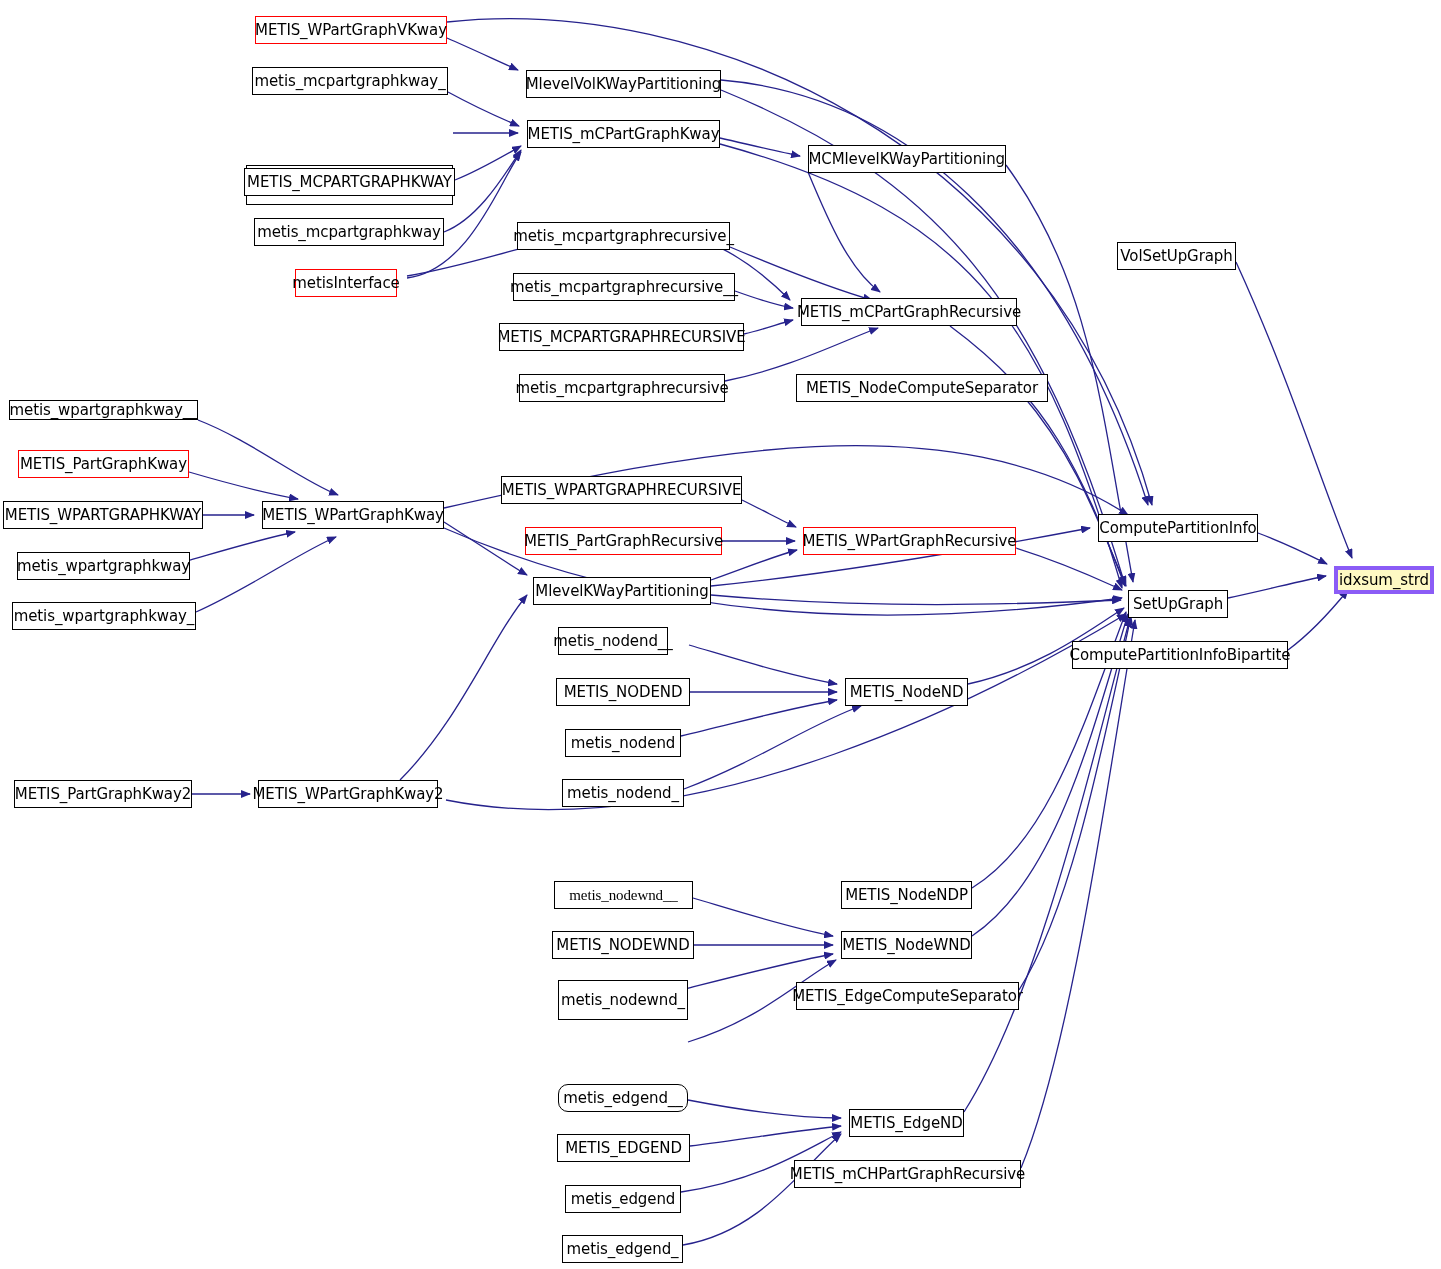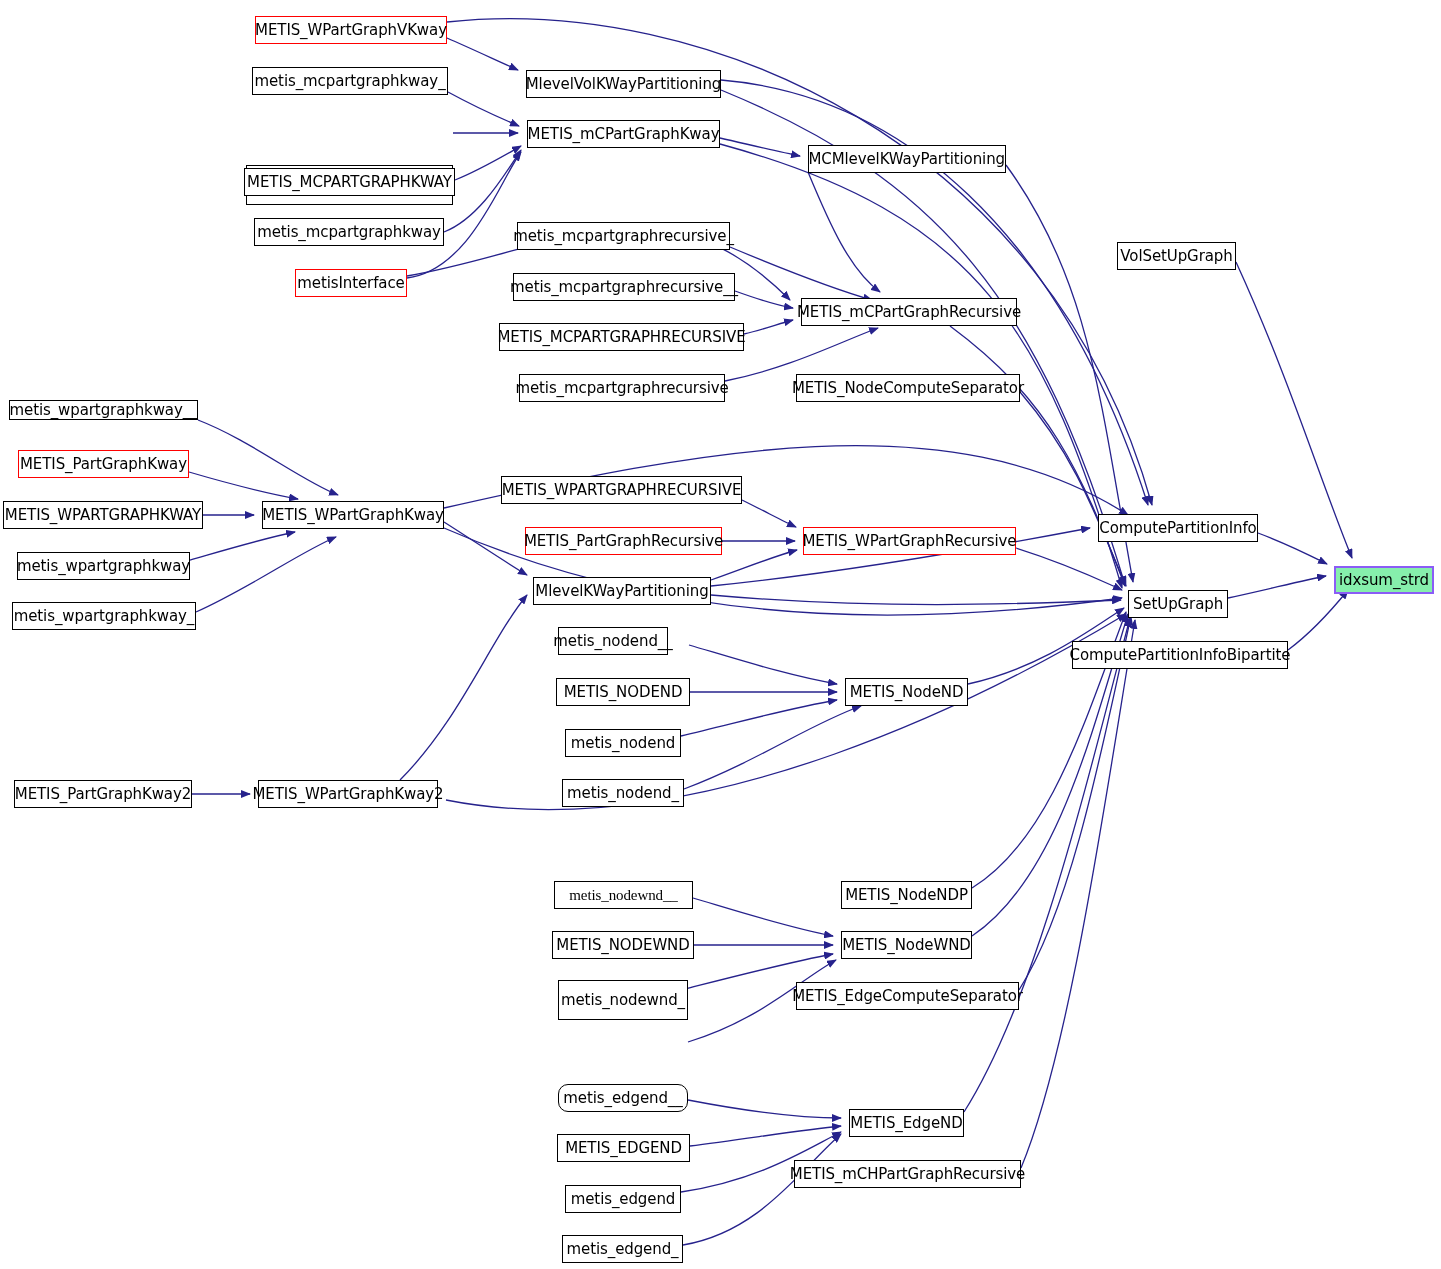--- a/index.html
+++ b/index.html
@@ -19,21 +19,21 @@
     color:#000000;
     font-size:15px;
     line-height:1;
     display:flex;
     align-items:center;
     justify-content:center;
     white-space:nowrap;
     letter-spacing:-0.1px;
   }
   .node.red{border:1px solid #ff0000;text-align:center;}
-  .node.hl{background:#86efac;border:2px solid #8b5cf6;}
+  .node.hl{background:#fef9c3;border:4px solid #8b5cf6;}
 </style>
 </head>
 <body>
 
 <div id="canvas">
   <svg id="edges" viewBox="0 0 1441 1269" xmlns="http://www.w3.org/2000/svg">
     <defs>
       <marker id="ah" markerWidth="10" markerHeight="8" refX="9" refY="4" orient="auto" markerUnits="userSpaceOnUse">
         <path d="M0,0 L10,4 L0,8 z" fill="#26228c"></path>
       </marker>
@@ -167,21 +167,21 @@
     </div>
     <div class="node" style="left: 246px; top: 117px; width: 207px; height: 40px; margin-top: 48px;">
       <span>metis_mcpartgraphkway__</span>
     </div>
     <div class="node" style="left: 244px; top: 168px; width: 211px; height: 28px;">
       <span>METIS_MCPARTGRAPHKWAY</span>
     </div>
     <div class="node" style="left: 254px; top: 218px; width: 190px; height: 28px;">
       <span>metis_mcpartgraphkway</span>
     </div>
-    <div class="node red" style="left: 295px; top: 269px; width: 112px; height: 28px;">
+    <div class="node red" style="left: 295px; top: 269px; width: 102px; height: 28px;">
       <span>metisInterface</span>
     </div>
     <div class="node" style="left: 526px; top: 70px; width: 195px; height: 28px;">
       <span>MlevelVolKWayPartitioning</span>
     </div>
     <div class="node" style="left: 527px; top: 120px; width: 193px; height: 28px;">
       <span>METIS_mCPartGraphKway</span>
     </div>
     <div class="node" style="left: 808px; top: 145px; width: 198px; height: 28px; justify-content: flex-end;">
       <span>MCMlevelKWayPartitioning</span>
@@ -197,21 +197,21 @@
     </div>
     <div class="node" style="left: 499px; top: 323px; width: 245px; height: 28px;">
       <span>METIS_MCPARTGRAPHRECURSIVE</span>
     </div>
     <div class="node" style="left: 519px; top: 374px; width: 206px; height: 28px;">
       <span>metis_mcpartgraphrecursive</span>
     </div>
     <div class="node" style="left: 801px; top: 298px; width: 216px; height: 28px;">
       <span>METIS_mCPartGraphRecursive</span>
     </div>
-    <div class="node" style="left: 796px; top: 374px; width: 224px; height: 28px;">
+    <div class="node" style="left: 796px; top: 374px; width: 252px; height: 28px;">
       <span>METIS_NodeComputeSeparator</span>
     </div>
     <div class="node" style="left: 9px; top: 400px; width: 189px; height: 20px;">
       <span>metis_wpartgraphkway__</span>
     </div>
     <div class="node red" style="left: 18px; top: 450px; width: 171px; height: 28px;">
       <span>METIS_PartGraphKway</span>
     </div>
     <div class="node" style="left: 3px; top: 501px; width: 200px; height: 28px;">
       <span>METIS_WPARTGRAPHKWAY</span>

